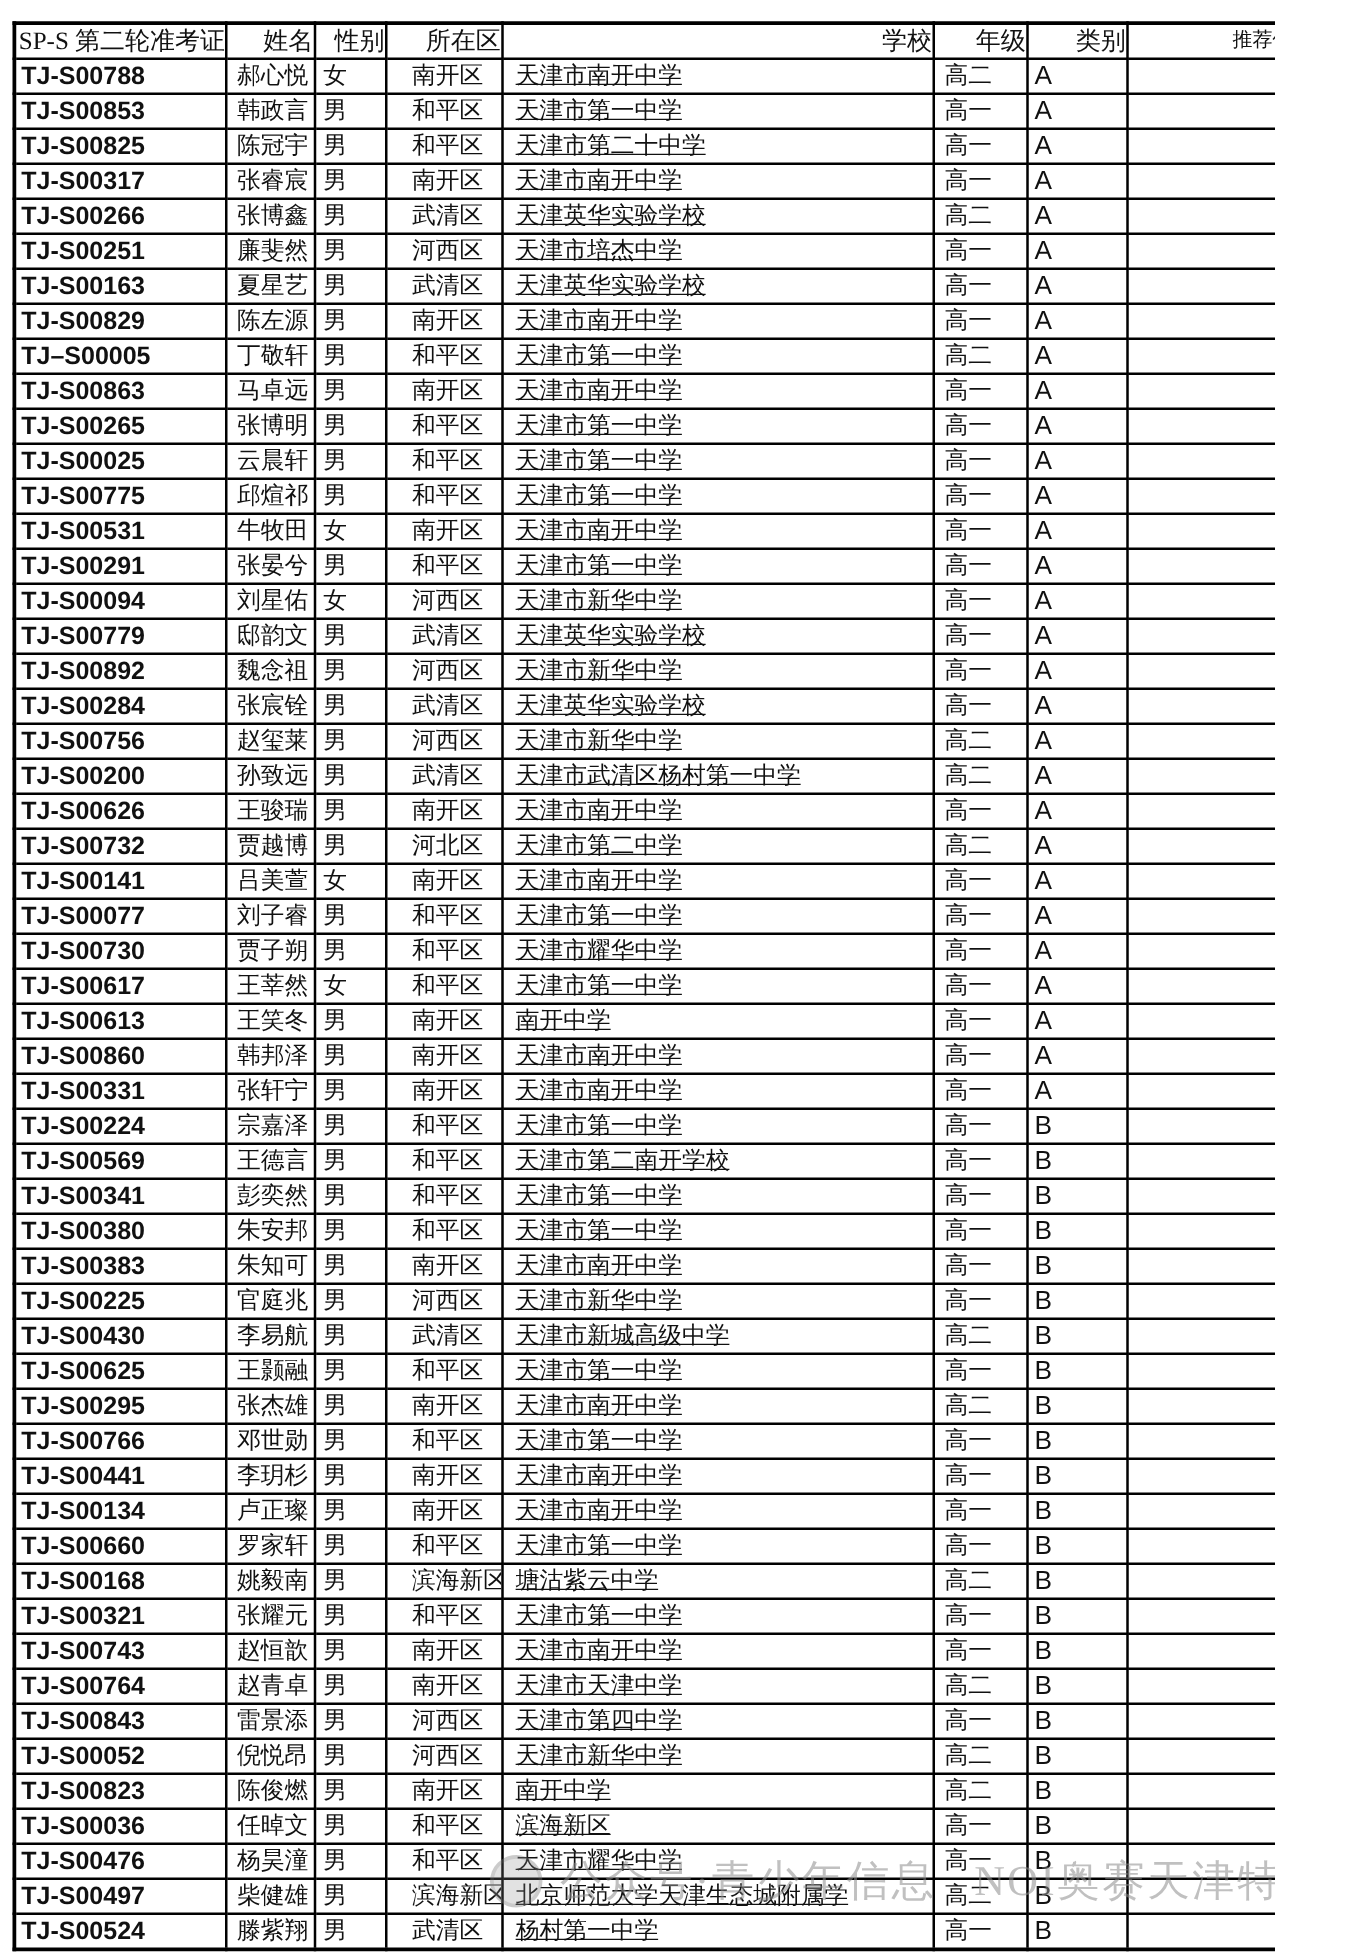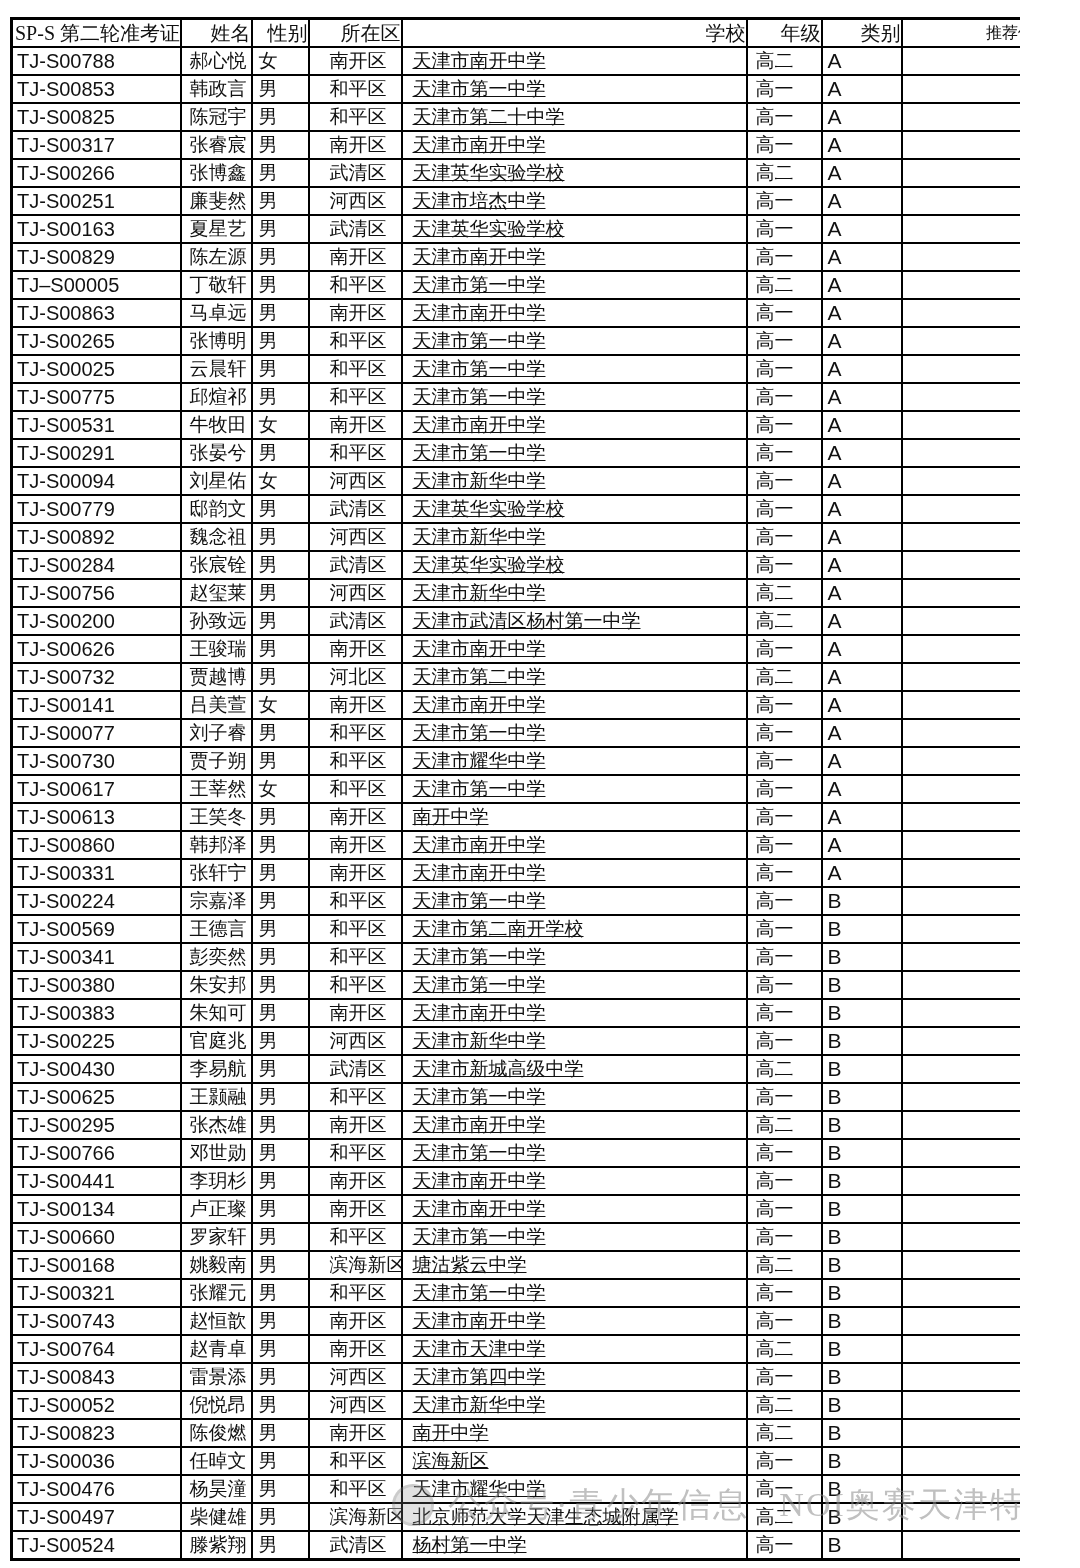--- a/index.html
+++ b/index.html
@@ -6,21 +6,21 @@
   .page{position:relative;width:1020px;height:1568px;background:#ffffff;overflow:hidden;
         font-family:"Liberation Serif", serif;color:#111;}
   table.roster{position:absolute;left:10px;top:17px;width:1040px;border-collapse:collapse;
         table-layout:fixed;background:#fff;}
   table.roster{border:3px solid #000;}
   th,td{border:2px solid #000;height:26px;line-height:26px;padding:0;overflow:hidden;
         white-space:nowrap;font-size:19px;font-weight:normal;vertical-align:middle;}
   th{text-align:right;font-size:20px;}
   th.c-id{text-align:left;padding-left:2px;}
   th.c-basis{font-weight:normal;font-size:16px;margin-left:12px;}
-  td.f-id{font-family:"Liberation Sans", sans-serif;font-size:20px;padding-left:4px;}
+  td.f-id{font-family:"Liberation Sans", sans-serif;font-size:20px;padding-left:4px;font-weight:bold;}
   td.f-name{padding-left:8px;}
   td.f-gender{padding-left:6px;}
   td.f-district{padding-left:20px;}
   td.f-school{padding-left:10px;text-decoration:underline;}
   td.f-grade{padding-left:8px;margin-top:20px;}
   td.f-category{font-family:"Liberation Sans", sans-serif;font-size:21px;padding-left:5px;}
   .watermark{position:absolute;left:392px;top:1482px;display:flex;align-items:center;
         gap:14px;opacity:.55;color:#8d8d8d;font-size:34px;letter-spacing:2px;
         pointer-events:none;z-index:5;white-space:nowrap;}
   .wm-logo{display:inline-block;width:42px;height:42px;border-radius:50%;

